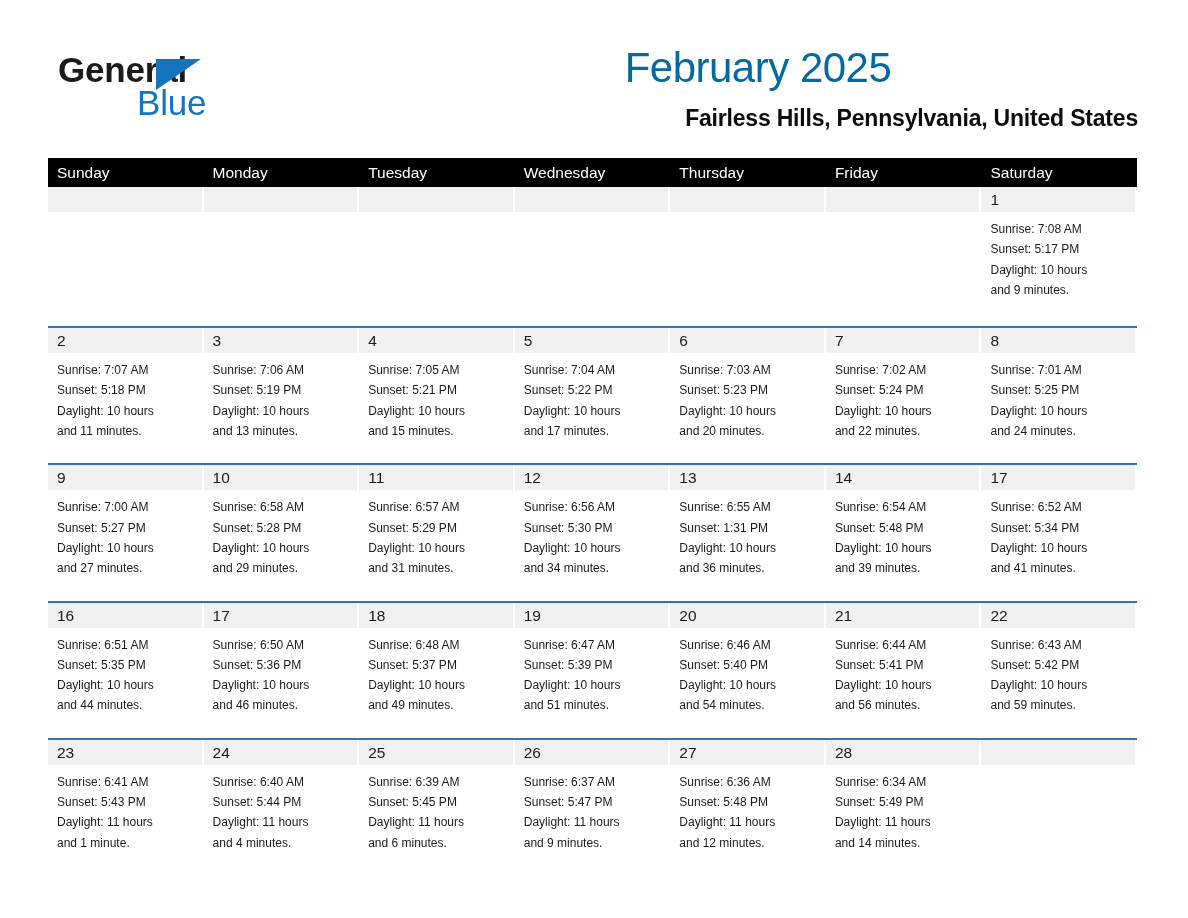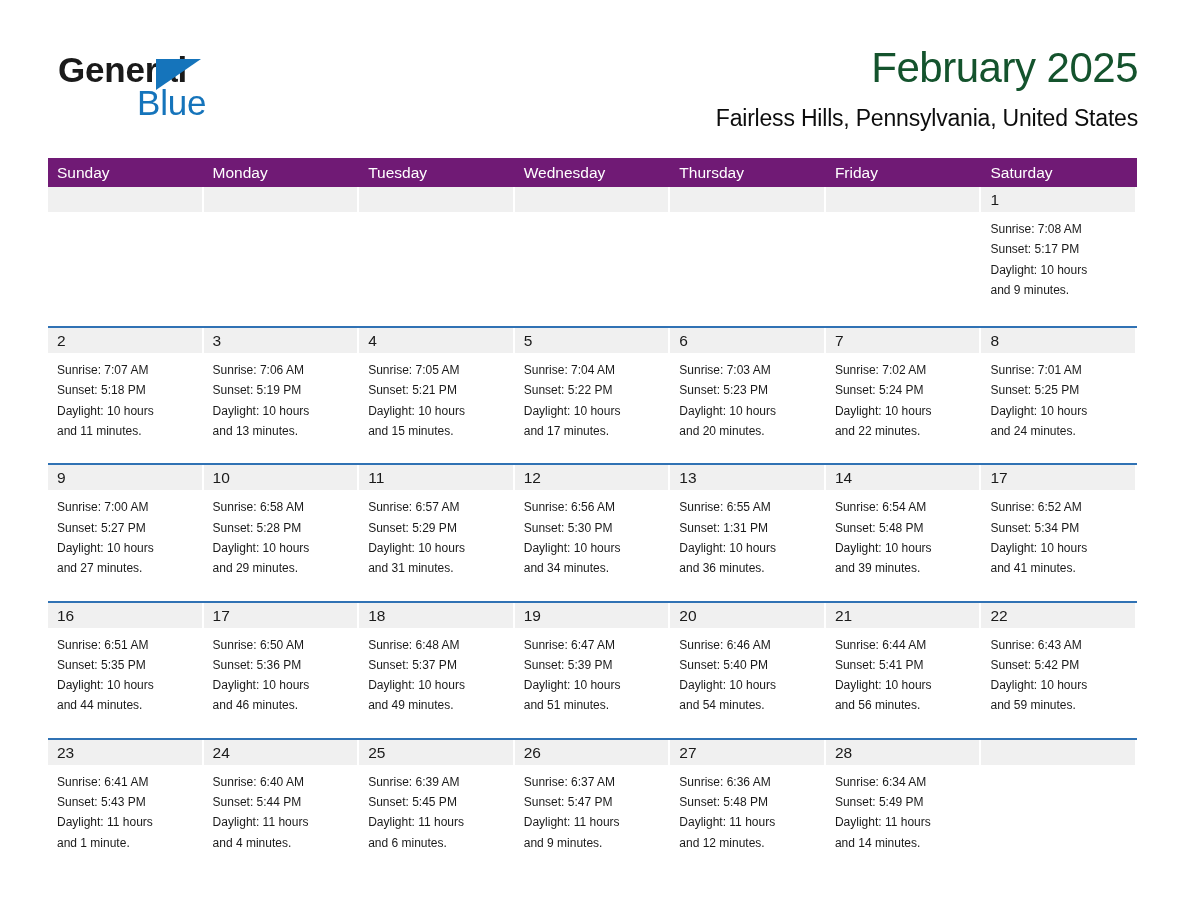--- a/index.html
+++ b/index.html
@@ -64,44 +64,45 @@
   .title-block {
     position: absolute;
     right: 0;
     top: 0;
     text-align: right;
     width: 760px;
   }
   .cal-title {
     font-size: 42px;
     line-height: 52px;
-    color: #14532d;
+    color: #0369a1;
     font-weight: 400;
     letter-spacing: -0.5px;
+    text-align: center;
   }
   .cal-subtitle {
     margin-top: 11px;
     font-size: 23px;
     line-height: 27px;
     color: #0d0d0d;
-    font-weight: 400;
+    font-weight: 700;
     letter-spacing: -0.2px;
   }
 
   
   .calendar {
     position: absolute;
     left: 48px;
     top: 158px;
     width: 1089px;
   }
   .head-row {
     display: flex;
     width: 100%;
-    background: #701a75;
+    background: #000000;
     height: 29px;
   }
   .head-cell {
     flex: 1 1 0;
     color: #ffffff;
     font-size: 15.5px;
     line-height: 29px;
     padding-left: 9px;
     white-space: nowrap;
     overflow: hidden;

